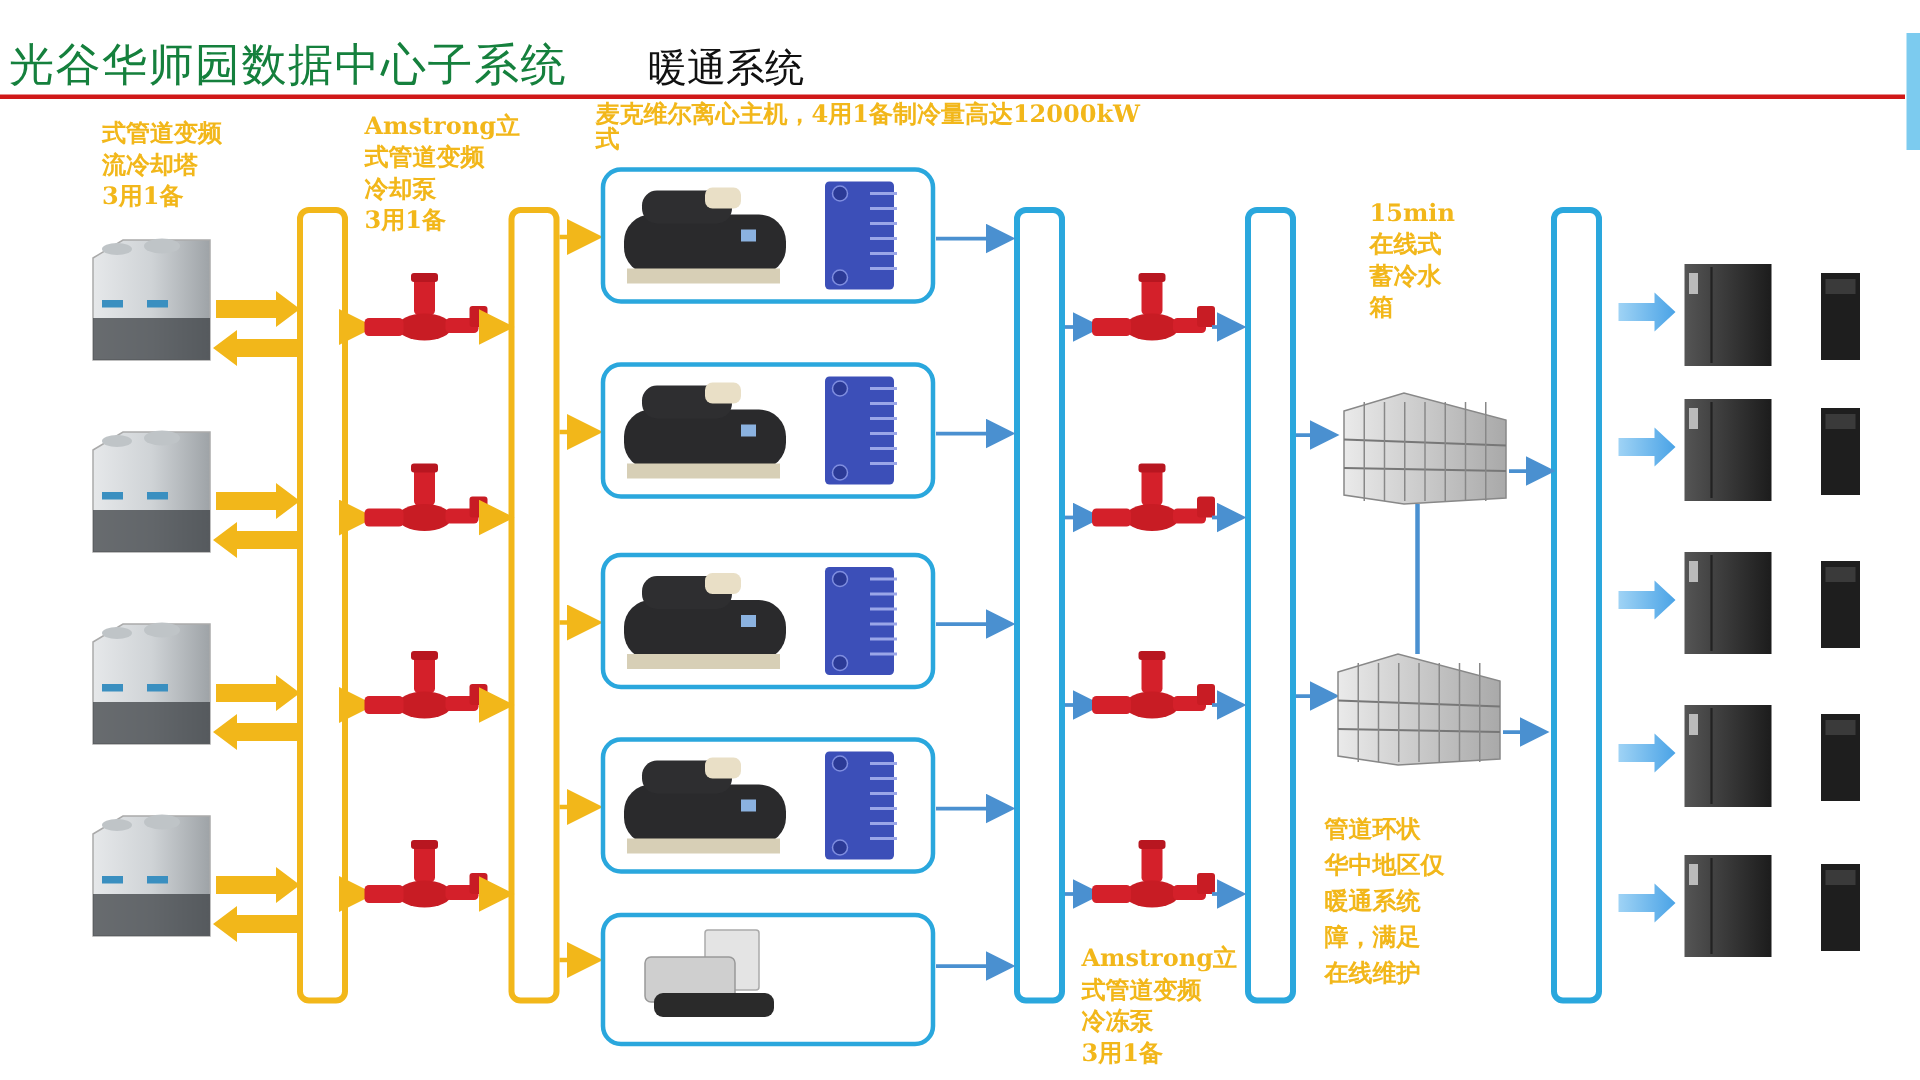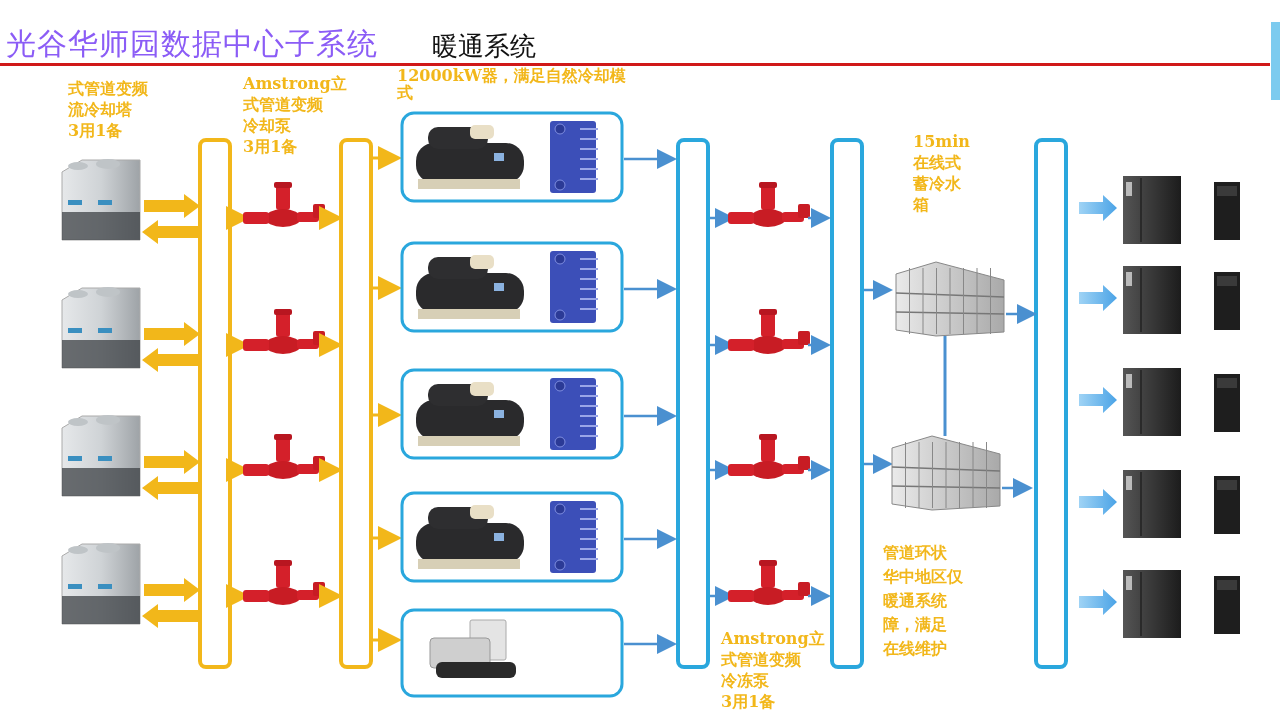--- a/index.html
+++ b/index.html
@@ -1,18 +1,18 @@
 <!DOCTYPE html>
 <html><head>
 <meta charset="utf-8">
 <style>
   html,body{margin:0;padding:0;background:#fff;}
   body{width:1280px;height:720px;position:relative;overflow:hidden;font-family:"DejaVu Sans","Liberation Sans",sans-serif;}
   .abs{position:absolute;}
-  .title{left:6px;top:24px;font-family:"DejaVu Serif","Liberation Serif",serif;font-size:30px;color:#8b5cf6;letter-spacing:1px;line-height:40px;white-space:nowrap;}
+  .title{left:6px;top:24px;font-family:"DejaVu Serif","Liberation Serif",serif;font-size:30px;color:#15803d;letter-spacing:1px;line-height:40px;white-space:nowrap;}
   .subtitle{left:432px;top:28px;font-family:"DejaVu Serif","Liberation Serif",serif;font-size:26px;color:#111;line-height:36px;white-space:nowrap;}
   .redline{left:0;top:63px;width:1270px;height:3px;background:#d01818;}
   .sidebar-tab{left:1271px;top:22px;width:9px;height:78px;background:#7ccbef;}
   .lbl{color:#f2b71a;font-size:16px;line-height:21px;font-weight:bold;font-family:"DejaVu Sans","Liberation Sans",sans-serif;}
   .lbl.serif{font-family:"DejaVu Serif","Liberation Serif",serif;font-weight:bold;}
 </style>
 </head>
 <body>
 
 <div class="abs title">光谷华师园数据中心子系统</div>
@@ -25,21 +25,21 @@
   <div>流冷却塔</div>
   <div>3用1备</div>
 </div>
 <div class="abs lbl serif" style="left:243px;top:73px;width:130px;">
   <div>Amstrong立</div>
   <div>式管道变频</div>
   <div>冷却泵</div>
   <div>3用1备</div>
 </div>
 <div class="abs lbl serif" style="left:397px;top:65px;width:420px;white-space:nowrap;">
-  <div>12000kW器，满足自然冷却模</div>
+  <div>麦克维尔离心主机，4用1备制冷量高达12000kW</div>
   <div style="line-height:14px;">式</div>
 </div>
 <div class="abs lbl serif" style="left:913px;top:131px;width:80px;">
   <div>15min</div>
   <div>在线式</div>
   <div>蓄冷水</div>
   <div>箱</div>
 </div>
 <div class="abs lbl serif" style="left:883px;top:541px;width:100px;line-height:24px;">
   <div>管道环状</div>

